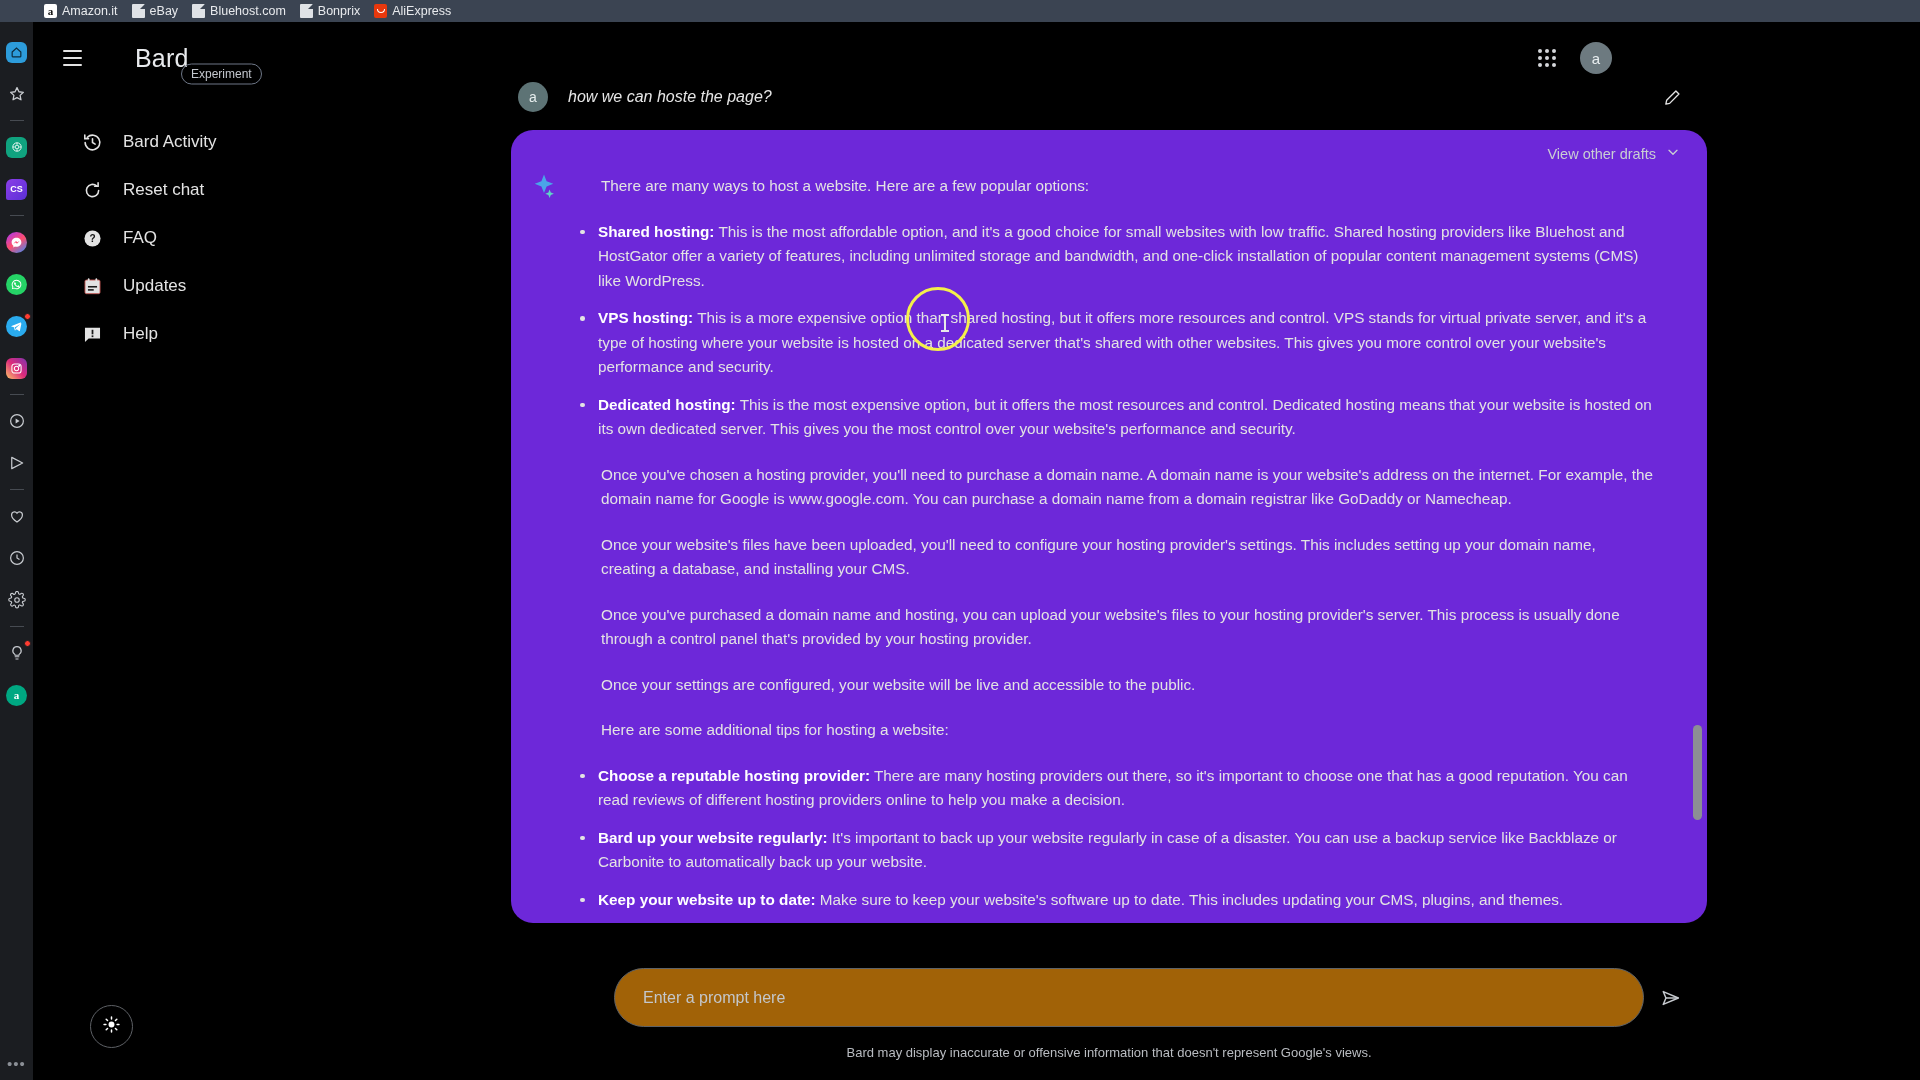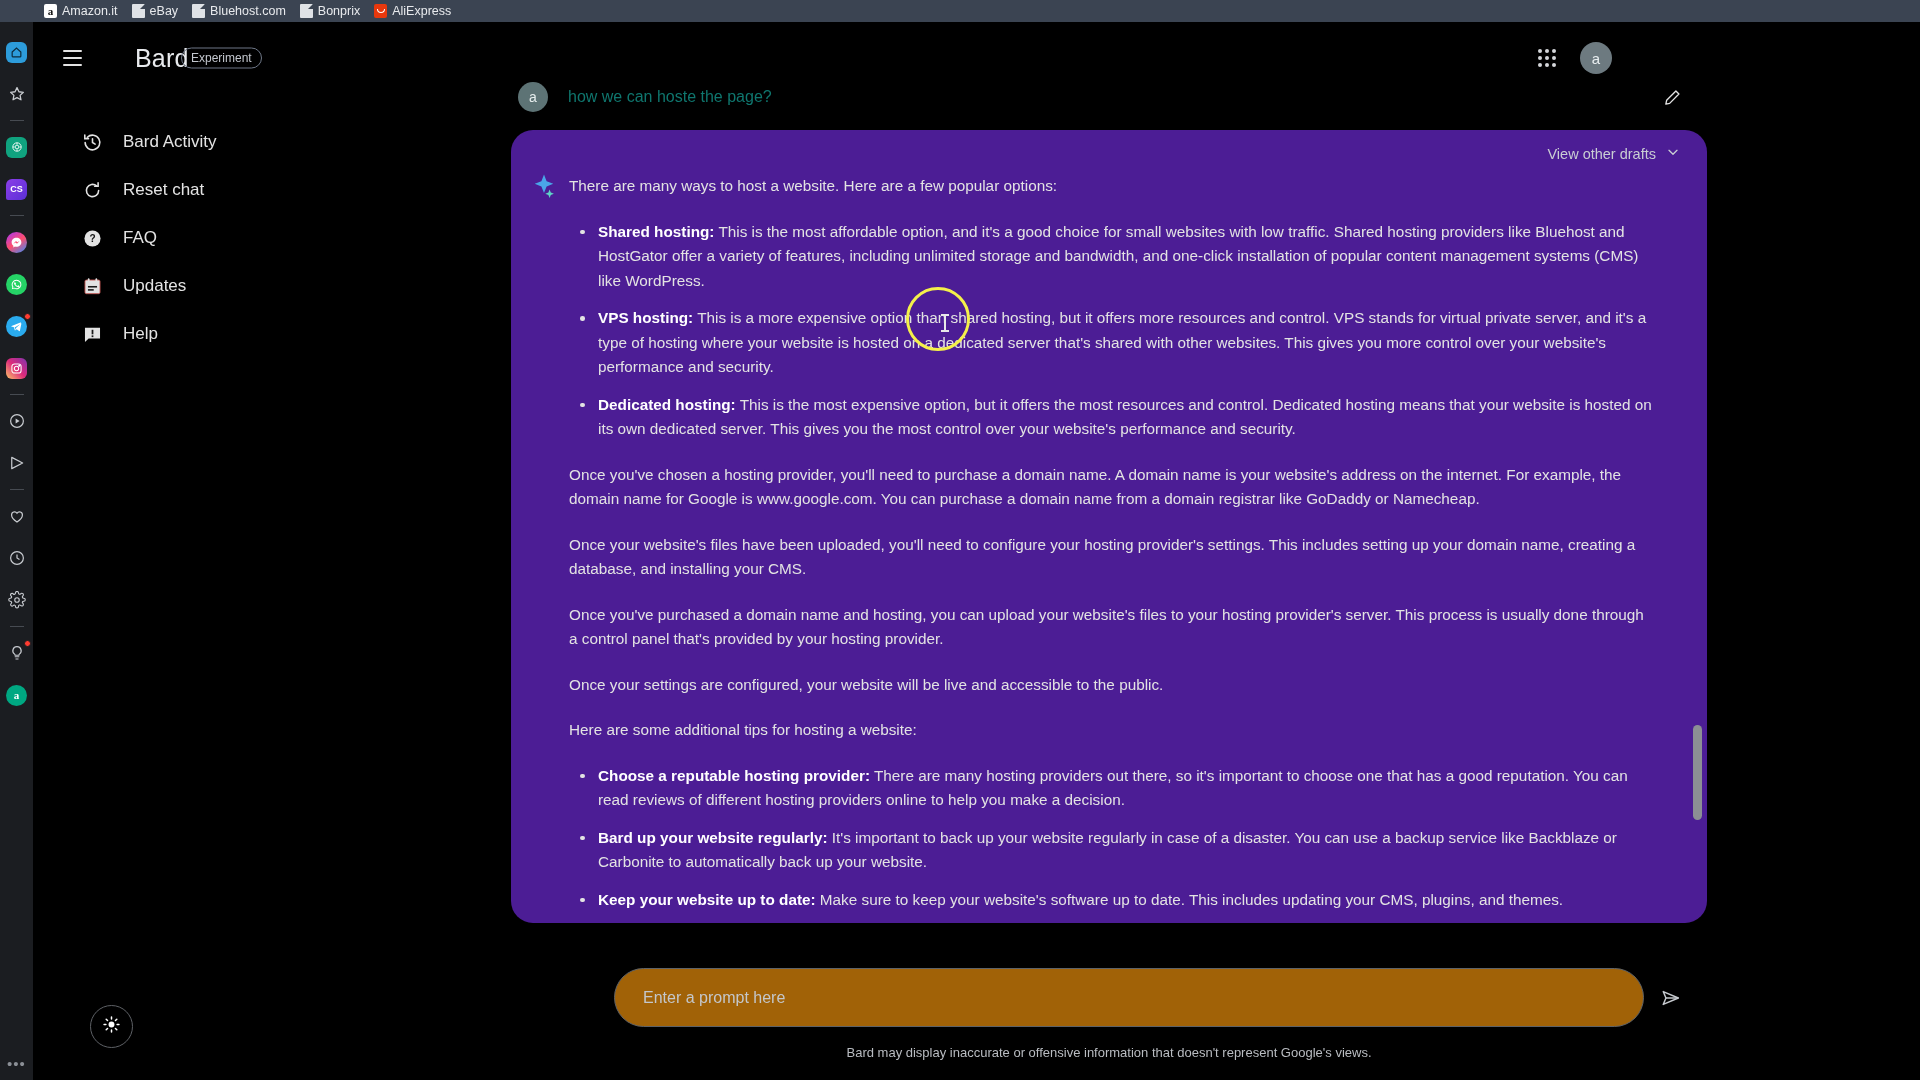--- a/index.html
+++ b/index.html
@@ -86,21 +86,21 @@
     width: 34px; height: 34px; transform: translateY(-50%);
     display: flex; flex-direction: column; justify-content: center;
     align-items: center; gap: 5px; cursor: pointer;
   }
   #menu-btn span { width: 19px; height: 2px; background: #e3e3e3; border-radius: 2px; display: block; }
   #brand-title {
     position: absolute; left: 102px; top: 36px; transform: translateY(-50%);
     font-size: 25px; color: #e8eaed; letter-spacing: .2px;
   }
   #experiment-chip {
-    position: absolute; left: 148px; top: 36px; transform: translateY(-50%);
+    position: absolute; left: 148px; top: 52px; transform: translateY(-50%);
     border: 1px solid #6e7787; border-radius: 12px;
     padding: 2px 9px 3px; font-size: 12px; color: #c3c7ce;
     white-space: nowrap;
   }
   #apps-grid-btn {
     position: absolute; right: 62px; top: 36px; transform: translateY(-50%);
     width: 34px; height: 34px; border-radius: 50%;
     display: grid; grid-template-columns: repeat(3, 4px);
     grid-template-rows: repeat(3, 4px); gap: 3px;
     align-content: center; justify-content: center; cursor: pointer;
@@ -139,46 +139,46 @@
   }
   #user-turn { position: relative; height: 66px; }
   #user-avatar {
     position: absolute; left: 7px; top: 50%; transform: translateY(-50%);
     width: 30px; height: 30px; border-radius: 50%;
     background: #5d7375; color: #e6eded; font-size: 14px;
     display: flex; align-items: center; justify-content: center;
   }
   #user-prompt {
     position: absolute; left: 57px; top: 50%; transform: translateY(-50%);
-    font-size: 16px; color: #0f766e;
+    font-size: 16px; color: #e5e5e5; font-style: italic;
   }
   #edit-prompt-btn {
     position: absolute; right: 18px; top: 50%; transform: translateY(-50%);
     width: 34px; height: 34px; display: flex;
     align-items: center; justify-content: center; cursor: pointer;
   }
 
   #response-card {
     position: relative;
     width: 1196px; height: 793px;
-    background: #4c1d95; border-radius: 22px;
+    background: #6d28d9; border-radius: 22px;
     overflow: hidden;
   }
   #drafts-row {
     position: absolute; right: 26px; top: 14px;
     display: flex; align-items: center; gap: 9px; cursor: pointer;
   }
   #drafts-label { font-size: 14.5px; color: #c9cdd3; }
   #bard-spark { position: absolute; left: 22px; top: 44px; width: 22px; height: 26px; }
   #response-body {
     position: absolute; left: 58px; top: 44px;
     width: 1085px;
     font-size: 15.3px; line-height: 24.5px; color: #e3e3e3;
   }
-  #response-body p { margin-bottom: 21px; }
+  #response-body p { margin-bottom: 21px; margin-left: 32px; }
   #response-body ul { list-style: none; margin: 0 0 21px 0; padding: 0; }
   #response-body li {
     position: relative; padding-left: 29px; margin-bottom: 13px;
   }
   #response-body li::before {
     content: ""; position: absolute; left: 11px; top: 10px;
     width: 4.5px; height: 4.5px; border-radius: 50%; background: #e3e3e3;
   }
   #response-body li b, #response-body p b { font-weight: 700; color: #fff; }
   #card-scrollbar {

